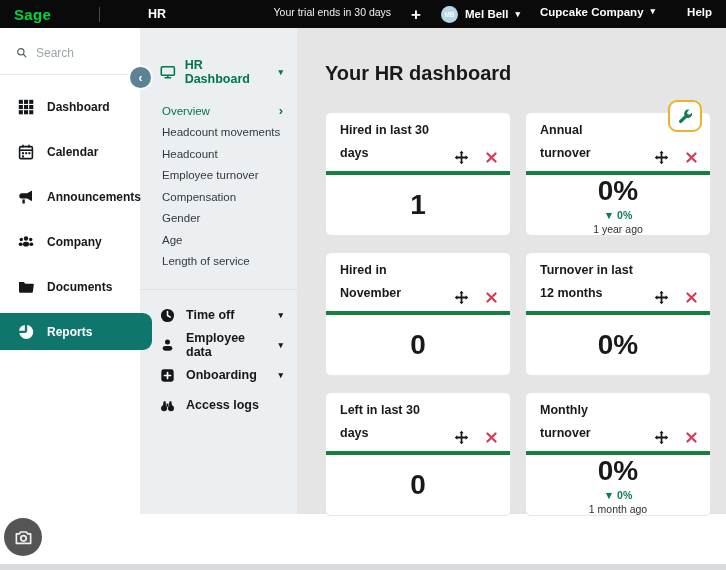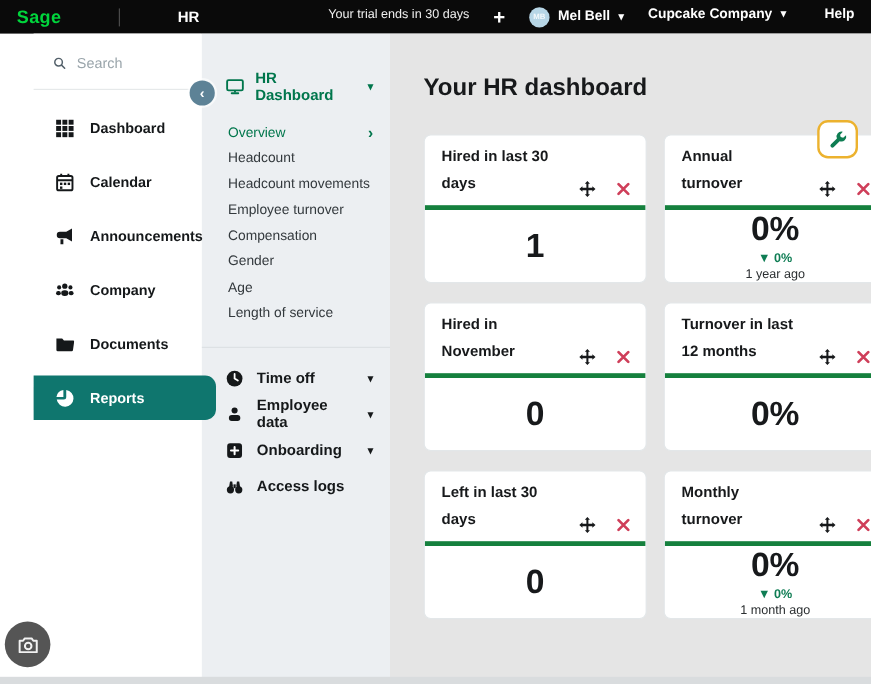--- a/index.html
+++ b/index.html
@@ -15,21 +15,21 @@
   .topbar-right { margin-left:auto; display:flex; align-items:flex-start; gap:20px; }
   .trial { font-size:10.5px; color:#f0f0f0; }
   .plus-btn { font-size:17px; font-weight:700; color:#fff; line-height:1; cursor:pointer; }
   .user, .company { display:flex; align-items:center; gap:7px; font-weight:700; font-size:11.5px; cursor:pointer; }
   .avatar { width:17px; height:17px; border-radius:50%; background:#b7d6e6; color:rgba(255,255,255,.85);
             font-size:6.5px; font-weight:700; display:flex; align-items:center; justify-content:center; }
   .caret { font-size:9px; line-height:1; }
   .help { font-weight:700; font-size:11.5px; cursor:pointer;margin-left:12px; }
 
   
-  .app { position:relative; display:flex; height:542px;margin-left:28px; }
+  .app { position:relative; display:flex; height:486px; }
 
   
   .sidebar1 { width:140px; background:#fff; position:relative; z-index:3; flex:0 0 140px; }
   .search-row { display:flex; align-items:center; gap:9px; padding:17px 12px 14px 16px; }
   .search-row svg { width:15px; height:15px; color:#53606a; }
   .search-input { border:0; outline:0; width:92px; font-size:12px; color:#333; background:transparent; }
   .search-input::placeholder { color:#9aa5ab; }
   .sb1-divider { height:1px; background:#e6e9ea; }
   .nav1 { list-style:none; padding-top:9px; }
   .nav1 li { height:45px; display:flex; align-items:center; gap:13px; padding-left:18px;
@@ -202,24 +202,24 @@
           </svg>
         <span>HR Dashboard</span>
         <span class="caret">▾</span>
       </div>
       <ul class="s2-sub">
         <li class="active">
           <span>Overview</span>
           <span class="chev">›</span>
         </li>
         <li>
+            <span>Headcount movements</span>
+          </li>
+        <li>
             <span>Headcount</span>
-          </li>
-        <li>
-            <span>Headcount movements</span>
           </li>
         <li>
             <span>Employee turnover</span>
           </li>
         <li>
             <span>Compensation</span>
           </li>
         <li>
             <span>Gender</span>
           </li>

